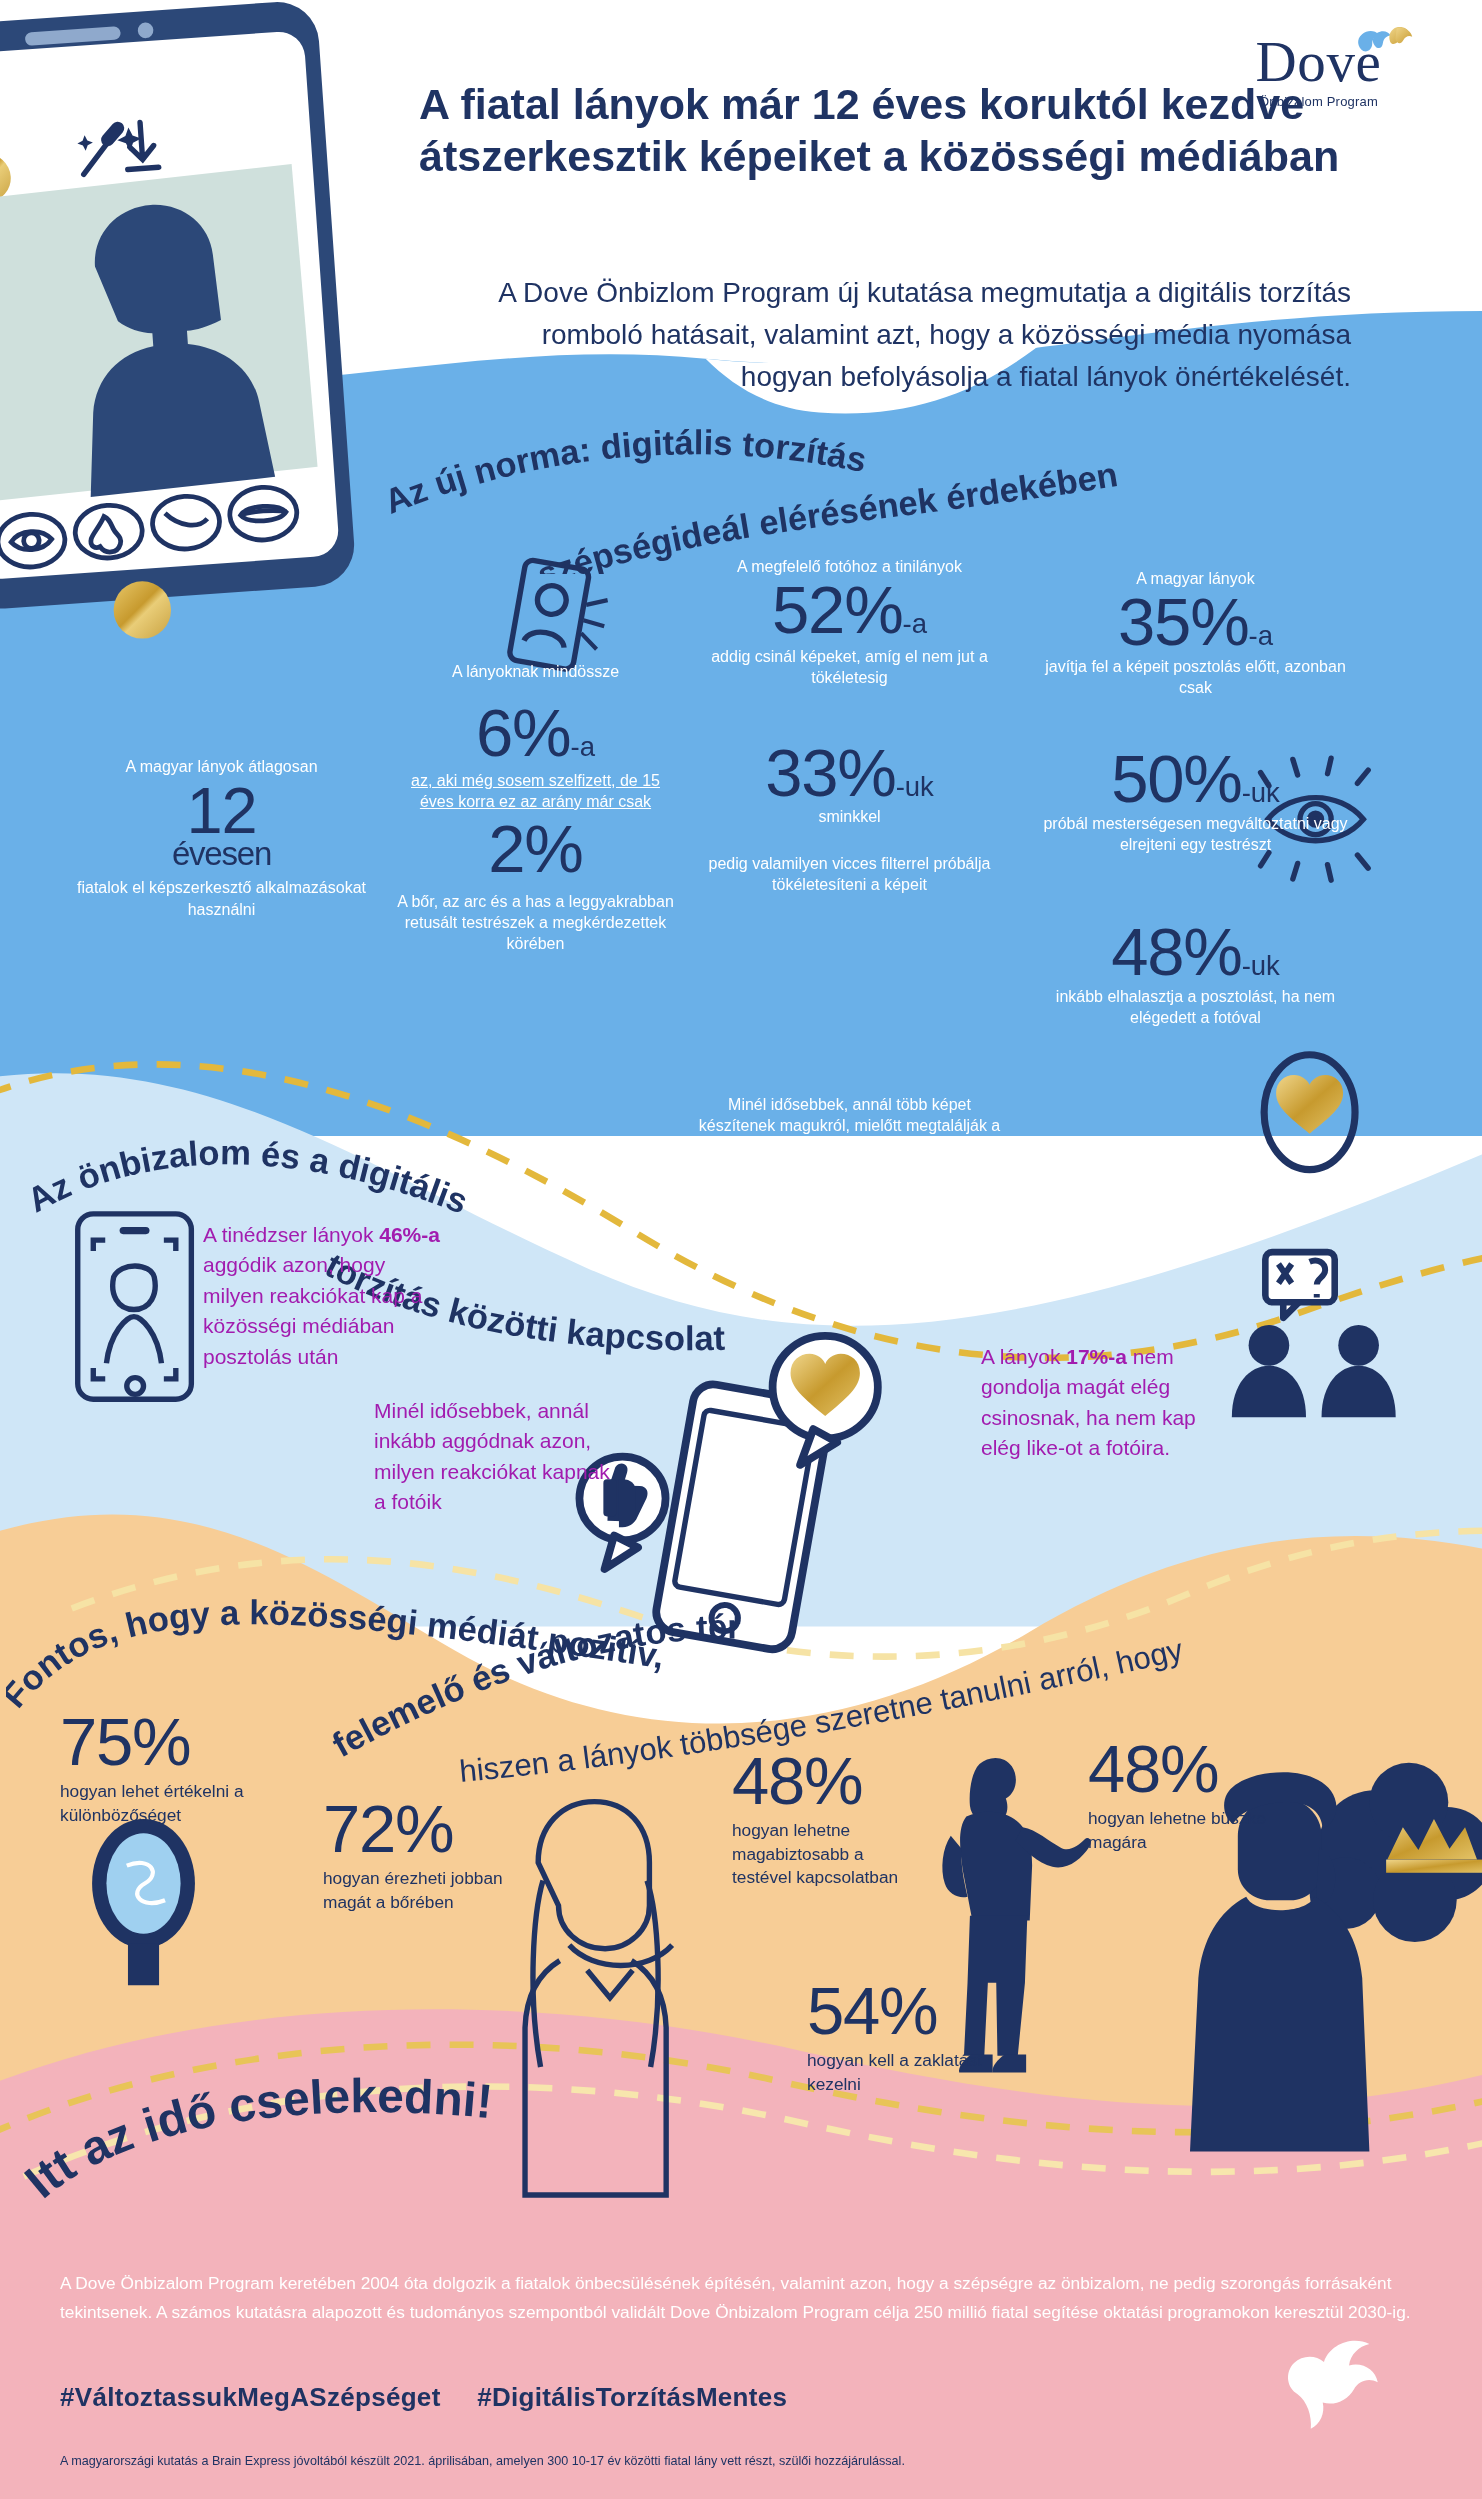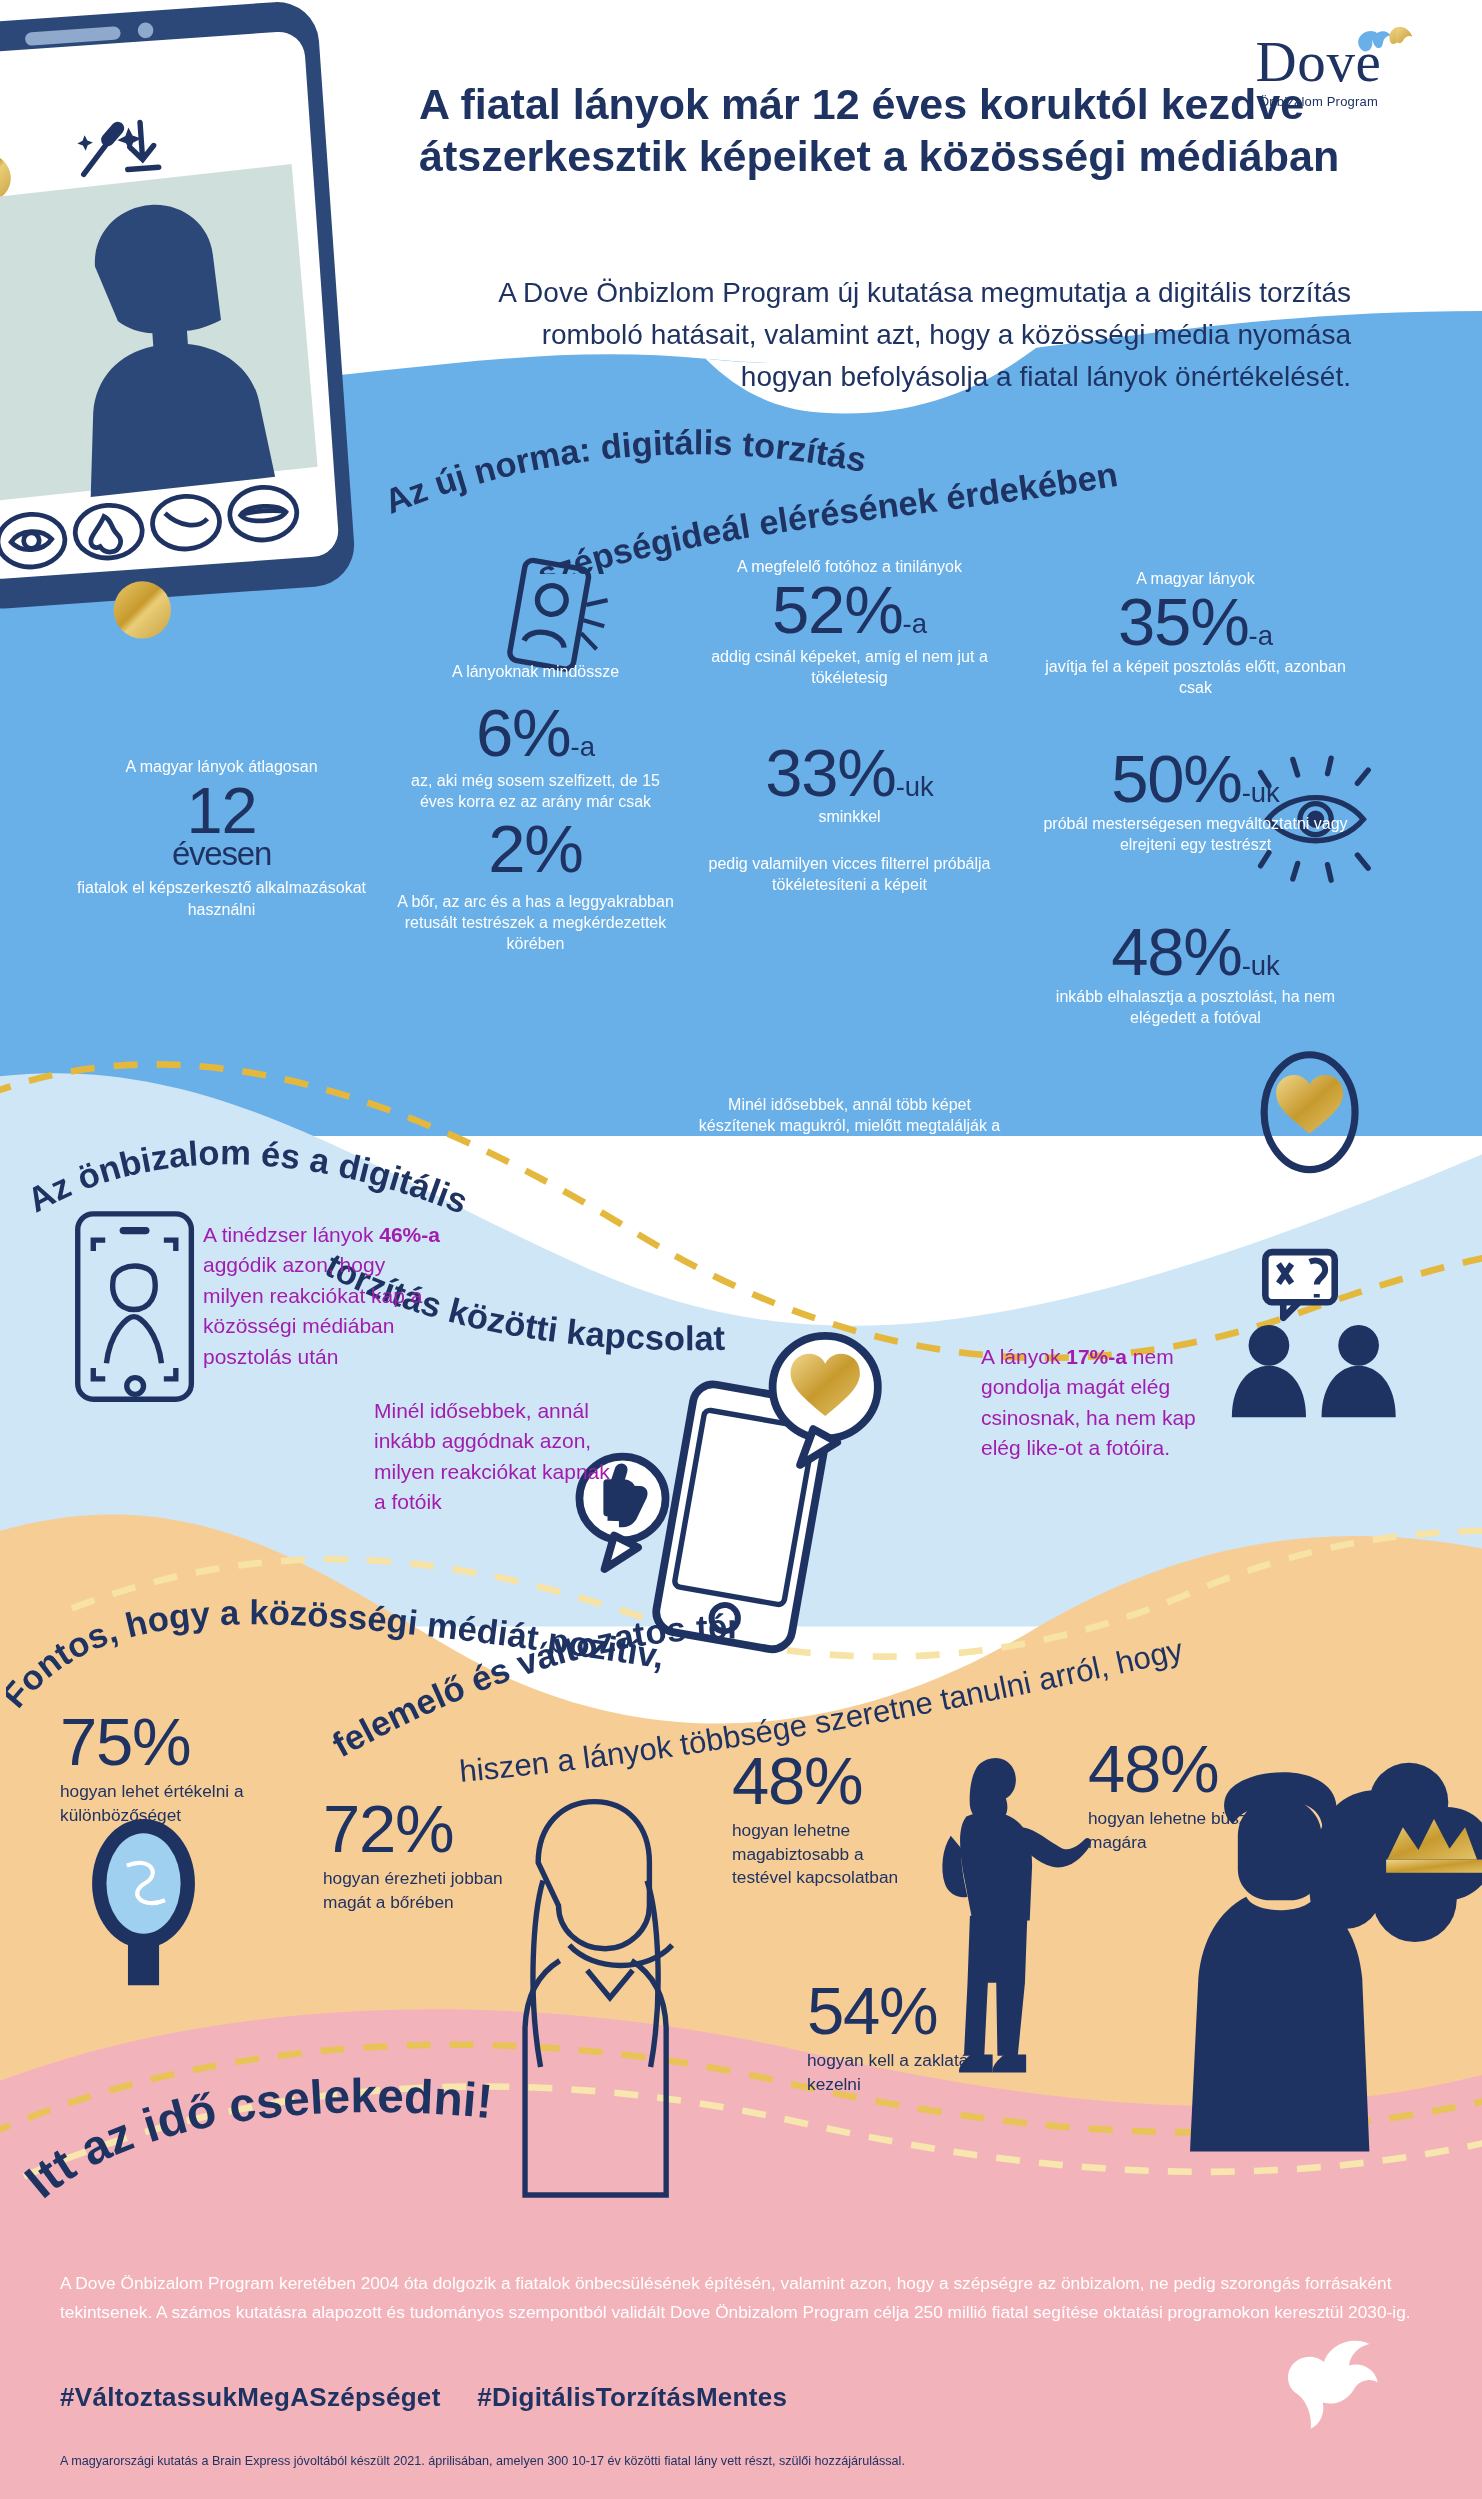--- a/index.html
+++ b/index.html
@@ -329,21 +329,21 @@
     <div class="statnum" style="font-size:65px; margin-top:2.4px;">12</div>
     <div class="statnum" style="font-size:33px; margin-top:-3.6px;">évesen</div>
     <div class="cap cap-w" style="margin-top:8.4px;">fiatalok el képszerkesztő alkalmazásokat használni</div>
   </div>
 
   <div class="statblock tc" style="left:395px; top:661px; width:281px;">
     <div class="cap cap-w">A lányoknak mindössze</div>
     <div style="margin-top:19px;">
       <span class="statnum" style="font-size:67px;">6%</span><span class="statsuf" style="font-size:27.5px;">-a</span>
     </div>
-    <div class="cap cap-w" style="margin-top:4.8px;">az, aki még sosem szelfizett, de 15 éves korra ez az arány már csak</div>
+    <div class="cap cap-w" style="margin-top:4.8px;text-decoration:underline;">az, aki még sosem szelfizett, de 15 éves korra ez az arány már csak</div>
     <div class="statnum" style="font-size:67px; margin-top:4.8px;">2%</div>
     <div class="cap cap-w" style="margin-top:10.8px;">A bőr, az arc és a has a leggyakrabban retusált testrészek a megkérdezettek körében</div>
   </div>
 
   <div class="statblock tc" style="left:694px; top:556px; width:311px;">
     <div class="cap cap-w">A megfelelő fotóhoz a tinilányok</div>
     <div style="margin-top:1.2px;">
       <span class="statnum" style="font-size:67px;">52%</span><span class="statsuf" style="font-size:27.5px;">-a</span>
     </div>
     <div class="cap cap-w" style="margin-top:3.6px;">addig csinál képeket, amíg el nem jut a tökéletesig</div>

